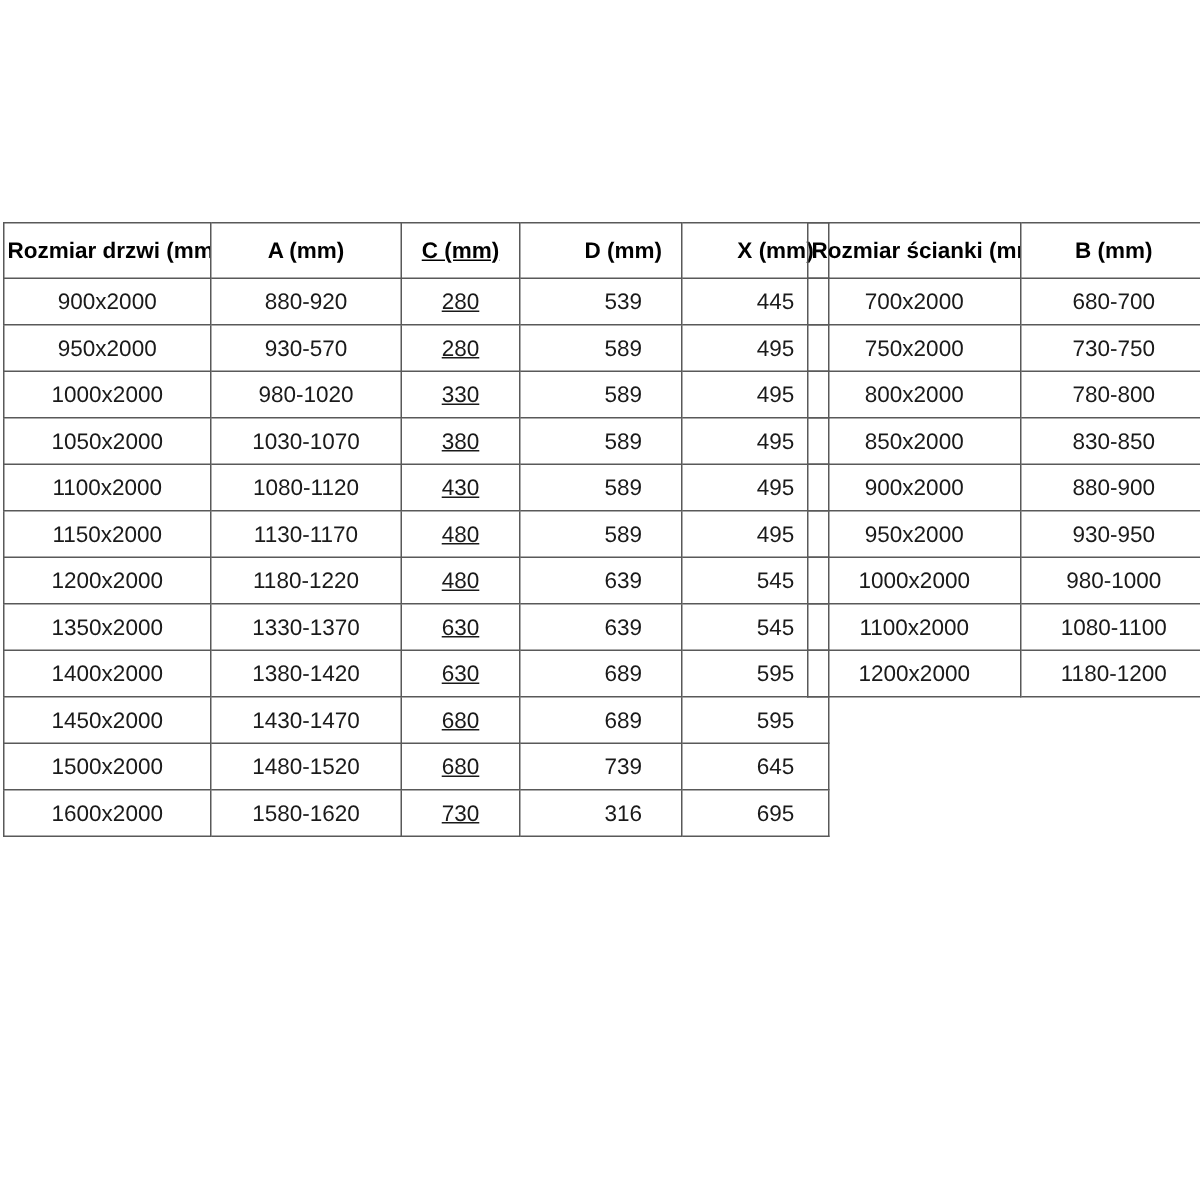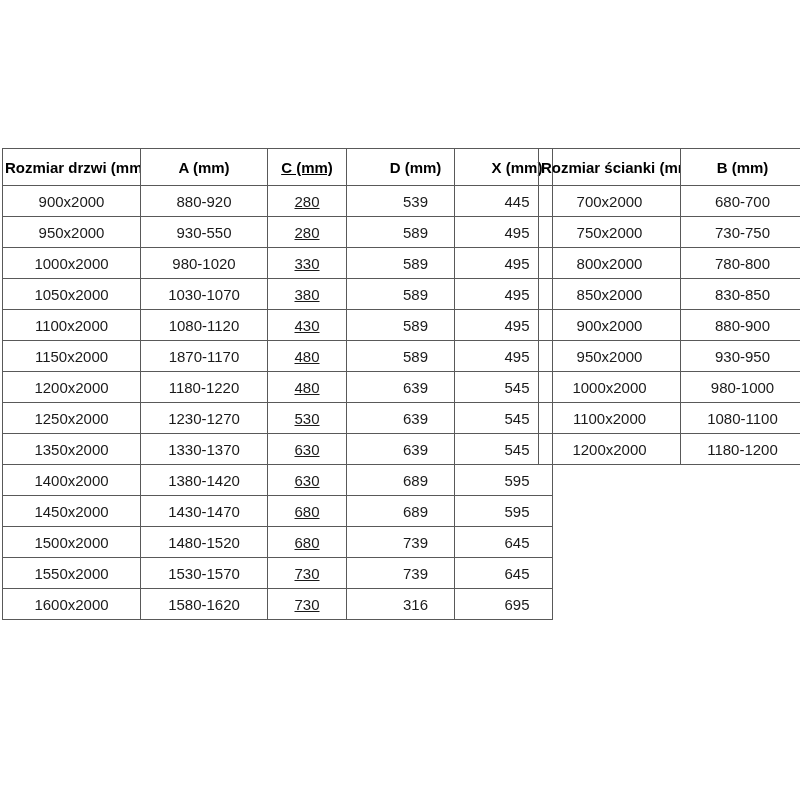--- a/index.html
+++ b/index.html
@@ -77,21 +77,21 @@
     <tbody>
         <tr>
           <td>900x2000</td>
           <td>880-920</td>
           <td>280</td>
           <td>539</td>
           <td>445</td>
         </tr>
         <tr>
           <td>950x2000</td>
-          <td>930-550</td>
+          <td>930-570</td>
           <td>280</td>
           <td>589</td>
           <td>495</td>
         </tr>
         <tr>
           <td>1000x2000</td>
           <td>980-1020</td>
           <td>330</td>
           <td>589</td>
           <td>495</td>
@@ -105,40 +105,33 @@
         </tr>
         <tr>
           <td>1100x2000</td>
           <td>1080-1120</td>
           <td>430</td>
           <td>589</td>
           <td>495</td>
         </tr>
         <tr>
           <td>1150x2000</td>
-          <td>1870-1170</td>
+          <td>1130-1170</td>
           <td>480</td>
           <td>589</td>
           <td>495</td>
         </tr>
         <tr>
           <td>1200x2000</td>
           <td>1180-1220</td>
           <td>480</td>
           <td>639</td>
           <td>545</td>
         </tr>
         <tr>
-          <td>1250x2000</td>
-          <td>1230-1270</td>
-          <td>530</td>
-          <td>639</td>
-          <td>545</td>
-        </tr>
-        <tr>
           <td>1350x2000</td>
           <td>1330-1370</td>
           <td>630</td>
           <td>639</td>
           <td>545</td>
         </tr>
         <tr>
           <td>1400x2000</td>
           <td>1380-1420</td>
           <td>630</td>
@@ -153,27 +146,20 @@
           <td>595</td>
         </tr>
         <tr>
           <td>1500x2000</td>
           <td>1480-1520</td>
           <td>680</td>
           <td>739</td>
           <td>645</td>
         </tr>
         <tr>
-          <td>1550x2000</td>
-          <td>1530-1570</td>
-          <td>730</td>
-          <td>739</td>
-          <td>645</td>
-        </tr>
-        <tr>
           <td>1600x2000</td>
           <td>1580-1620</td>
           <td>730</td>
           <td>316</td>
           <td>695</td>
         </tr>
       </tbody>
   </table>
 
   <table class="spec-table wall-table">

